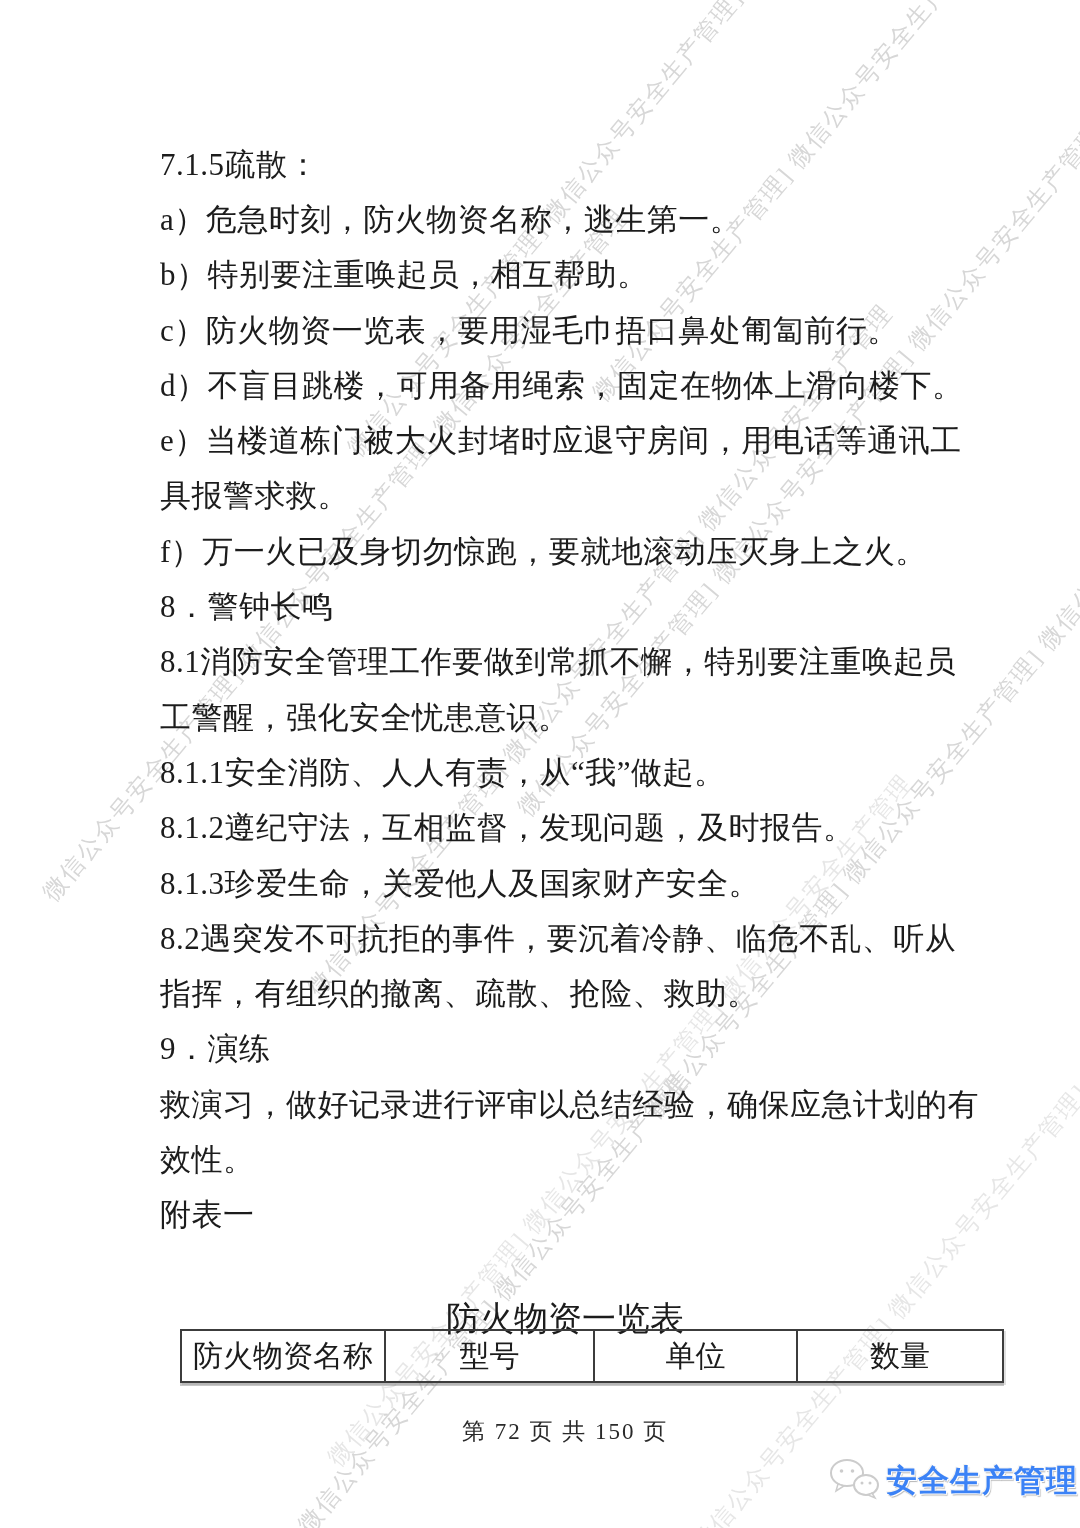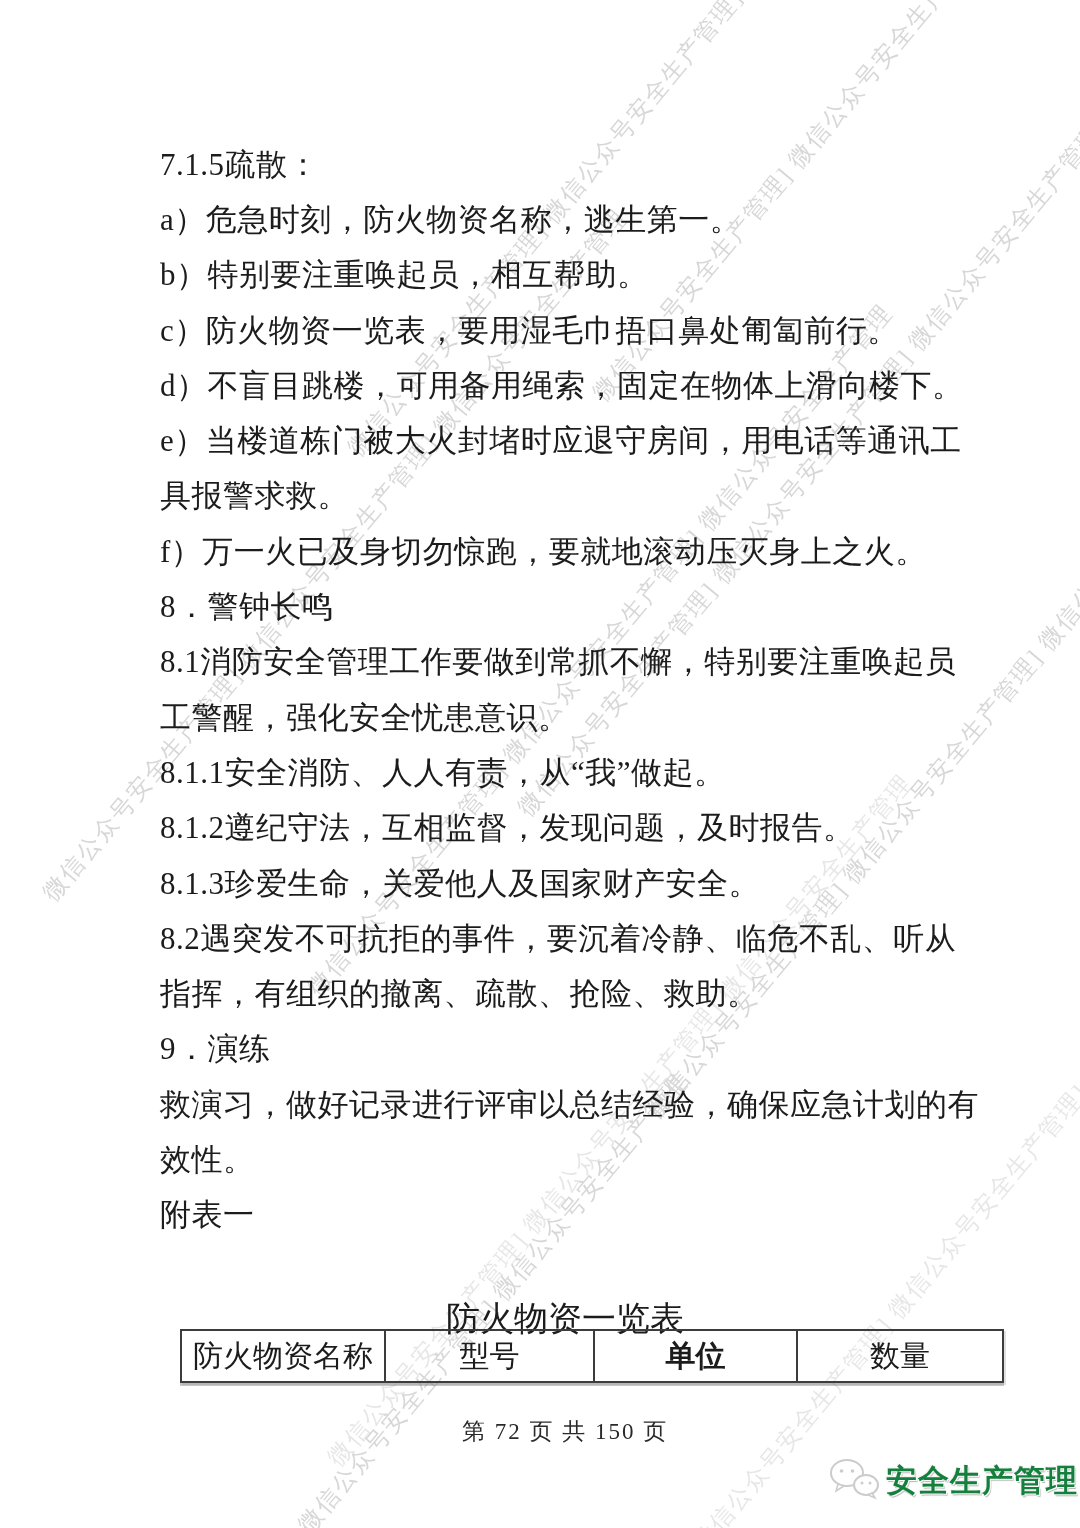--- a/index.html
+++ b/index.html
@@ -62,21 +62,21 @@
   }
   .th{
     display:flex;align-items:center;justify-content:center;
     font-size:30px;
     border-right:2px solid #3c3c3c;
     box-sizing:border-box;
     height:100%;
   }
   .th:nth-child(1){width:205px;}
   .th:nth-child(2){width:210px;}
-  .th:nth-child(3){width:204px;font-weight:bold;}
+  .th:nth-child(3){width:204px;}
   .th:nth-child(4){width:205px;border-right:none;}
   
   #footer{
     position:absolute;
     left:153px;top:1416px;width:824px;
     text-align:center;
     font-size:23px;
     letter-spacing:2px;
     color:#2a2a2a;
     z-index:1;
@@ -86,21 +86,21 @@
     position:absolute;
     left:828px;top:1458px;
     display:flex;align-items:center;gap:6px;
     z-index:1;
   }
   #brand-text{
     font-family:"Liberation Sans","DejaVu Sans",sans-serif;
     font-size:31px;
     font-weight:700;
     letter-spacing:1px;
-    color:#15803d;
+    color:#3b82f6;
     text-shadow:1px 1px 0 #ffffff,-1px -1px 0 #f2f2f2, 1.5px 1.5px 1px #b5b5b5;
   }
 </style>
 </head>
 <body>
 
 <div id="page">
 
   <span class="wm" style="left:640px;top:110px;">微信公众号安全生产管理] 微信公众号安全生产管理] 微信公众号安全生产管理</span>
   <span class="wm" style="left:885px;top:55px;">微信公众号安全生产管理] 微信公众号安全生产管理] 微信公众号安全生产管理</span>

